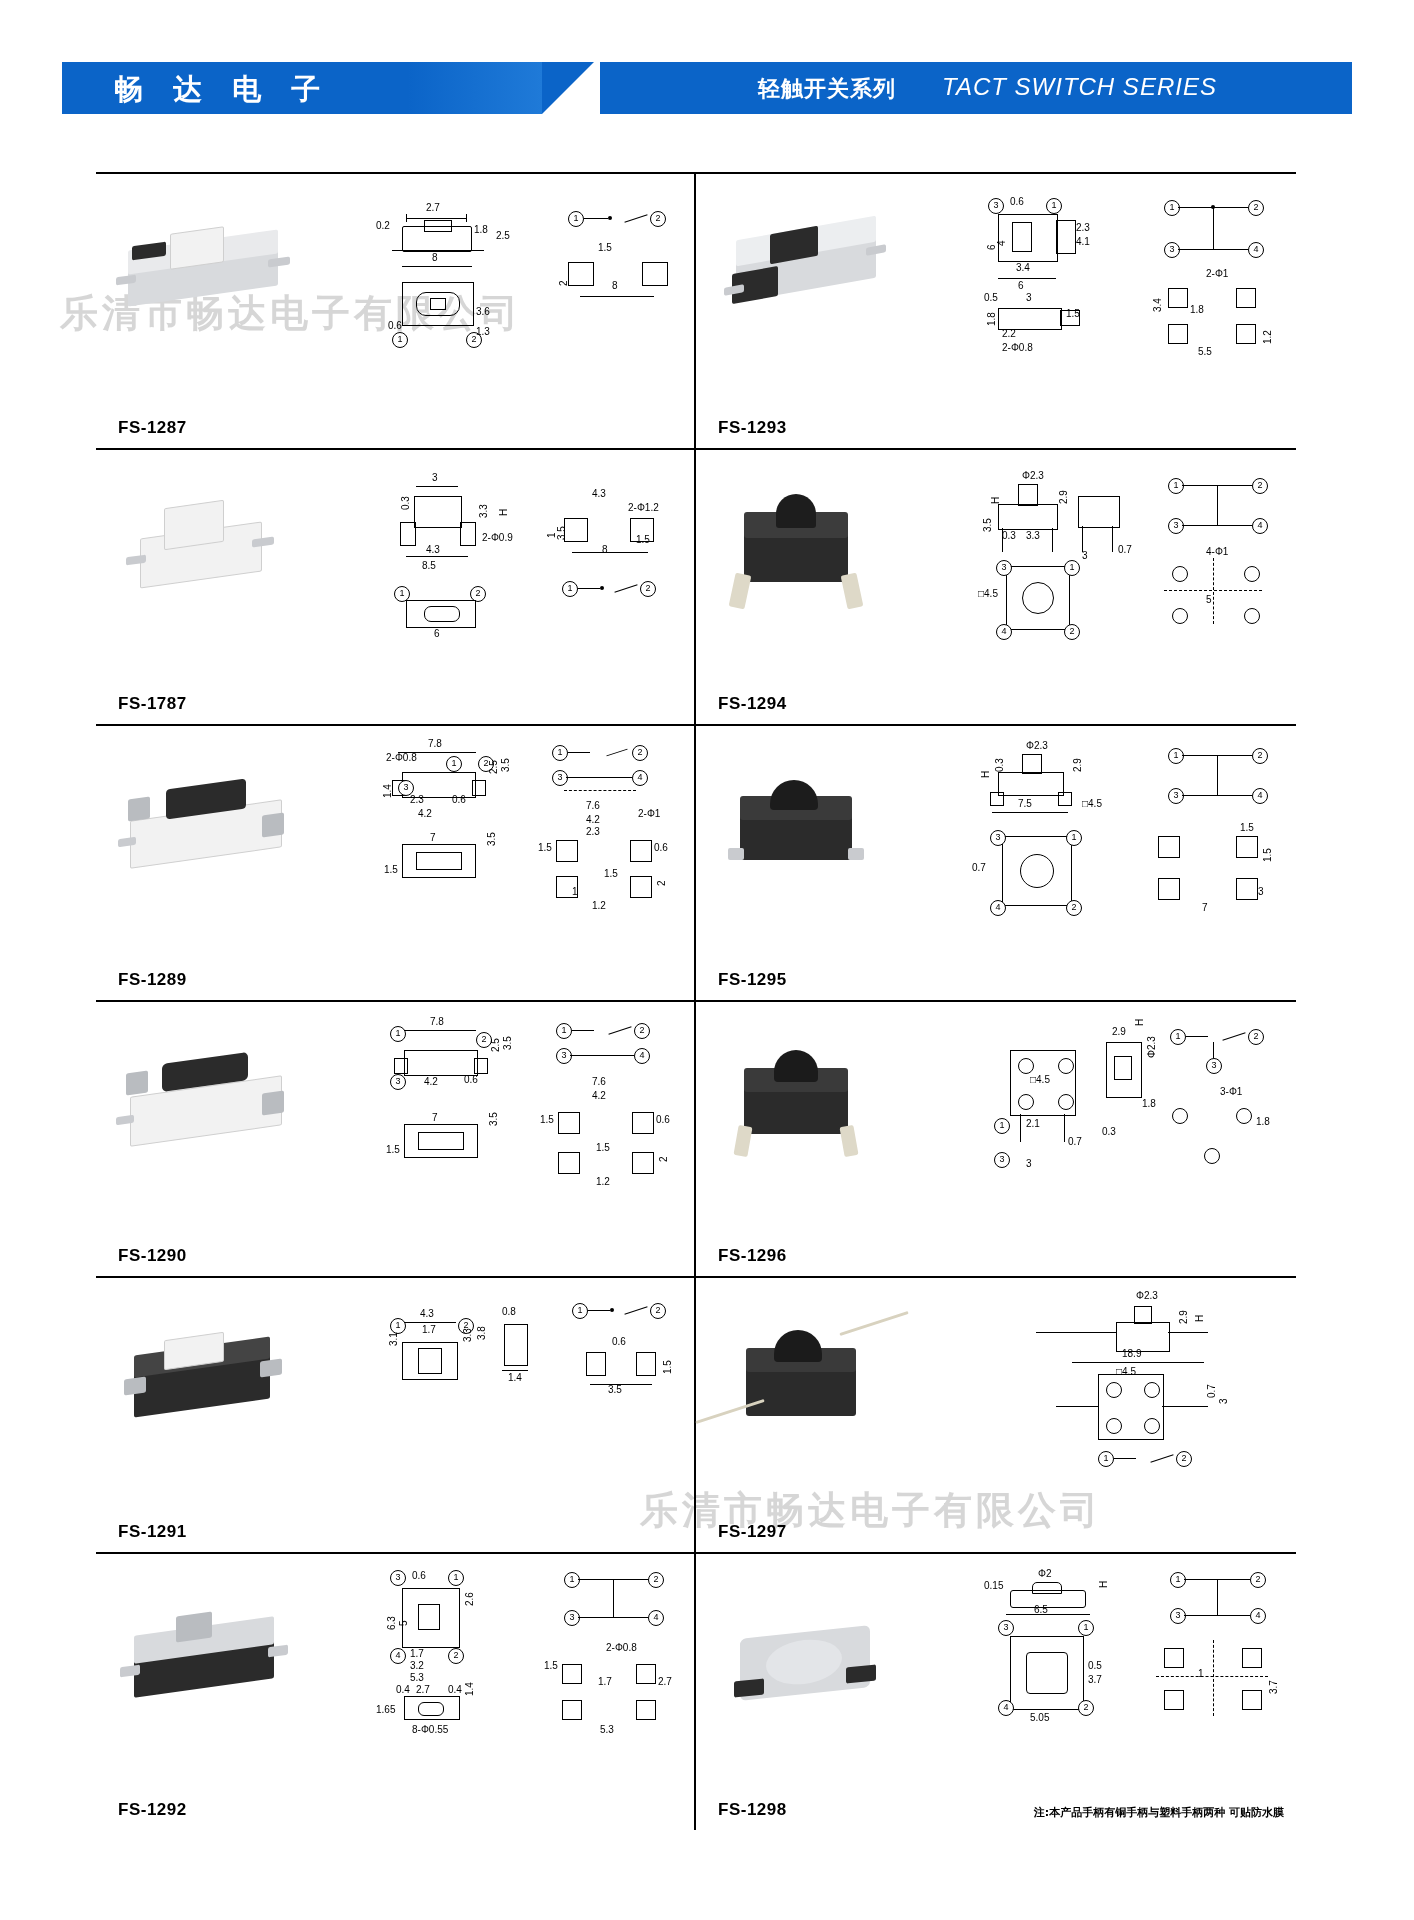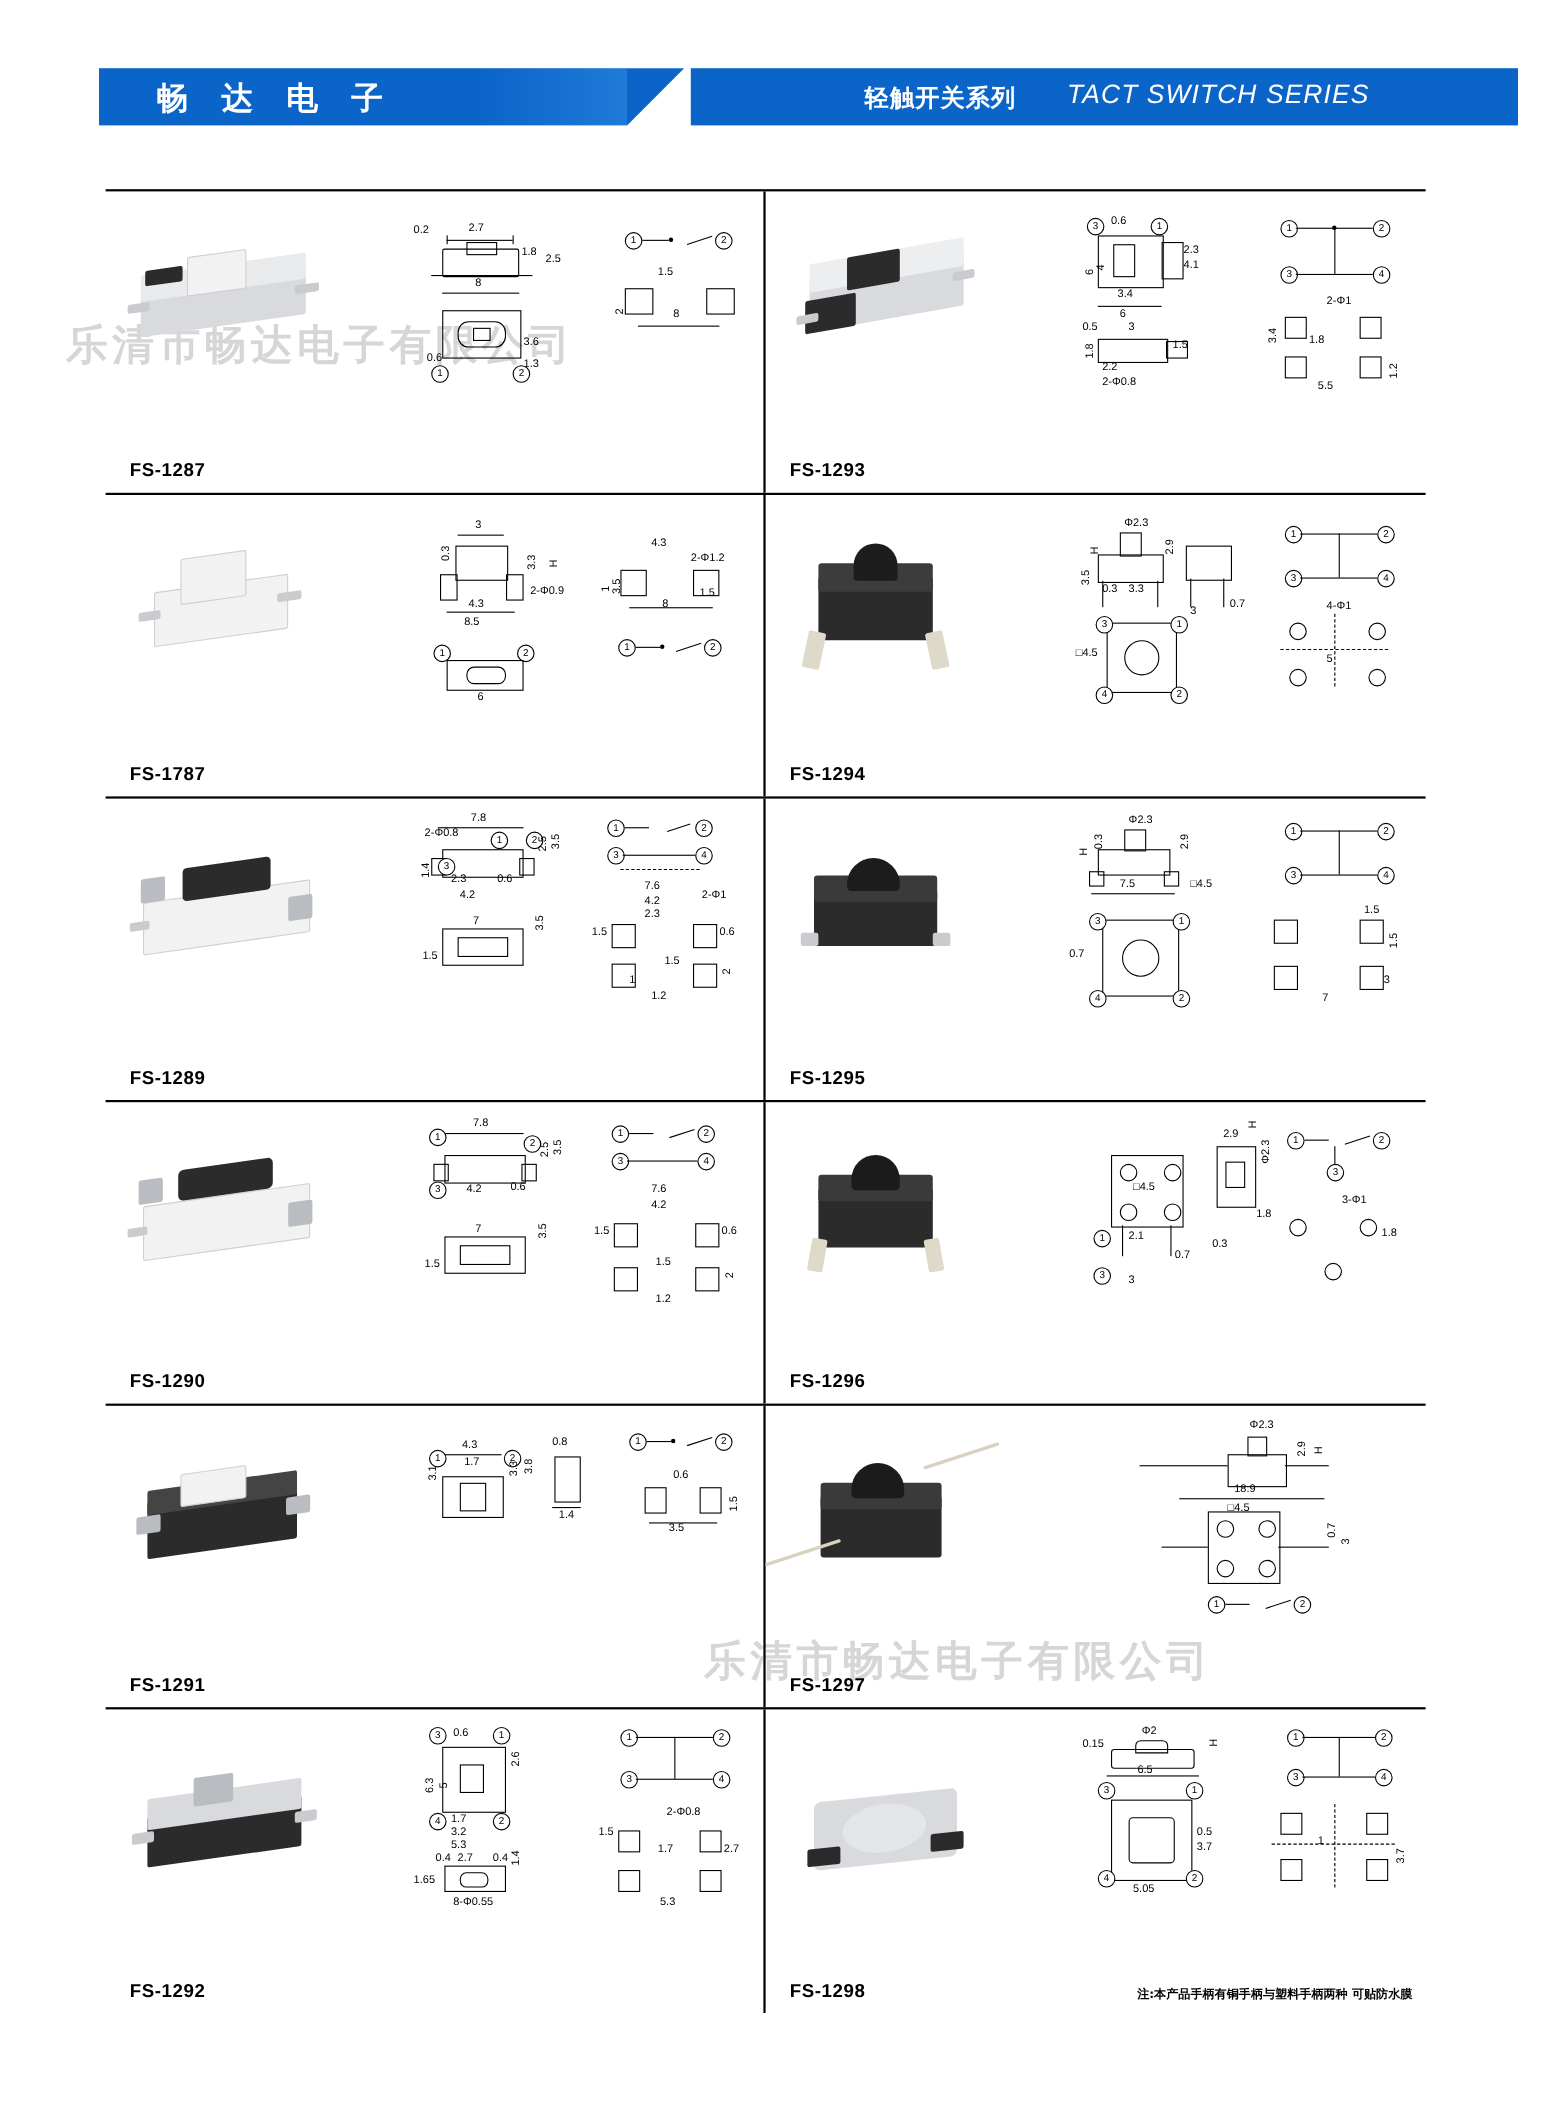--- a/index.html
+++ b/index.html
@@ -1,19 +1,19 @@
 <!DOCTYPE html>
 <html><head>
 <meta charset="utf-8">
 <style>
   html,body{margin:0;padding:0;background:#ffffff;}
   body{width:1414px;height:1920px;font-family:"Liberation Sans",sans-serif;color:#000;position:relative;overflow:hidden;}
 
   
-  .header{position:absolute;left:62px;top:62px;width:1290px;height:68px;margin-left:28px;}
+  .header{position:absolute;left:62px;top:62px;width:1290px;height:68px;}
   .hdr-left{position:absolute;left:0;top:0;width:480px;height:52px;background:#0b64c8;
             background:linear-gradient(90deg,#0b64c8 0%,#0b64c8 72%,#1f7ad8 100%);}
   .hdr-left:after{content:"";position:absolute;right:-52px;top:0;border-top:52px solid #0b64c8;border-right:52px solid transparent;}
   .hdr-left span{position:absolute;left:52px;top:8px;font-size:29px;font-weight:bold;color:#fff;letter-spacing:10px;font-family:"DejaVu Sans",sans-serif;}
   .hdr-right{position:absolute;left:538px;top:0;right:0;height:52px;background:#0b64c8;}
   .hdr-right .cn{position:absolute;left:158px;top:12px;font-size:22px;font-weight:bold;color:#fff;font-family:"DejaVu Sans",sans-serif;letter-spacing:1px;}
   .hdr-right .en{position:absolute;left:342px;top:11px;font-size:24px;color:#fff;font-style:italic;font-family:"Liberation Sans",sans-serif;letter-spacing:1px;}
 
   
   .grid{position:absolute;left:96px;top:172px;width:1200px;height:1660px;border-top:2px solid #000;}
@@ -83,21 +83,21 @@
         <div class="ph-body blk" style="left:22px;top:44px;width:34px;height:14px;transform:skewY(-8deg);"></div>
         <div class="ph-body pin" style="left:6px;top:76px;width:20px;height:8px;transform:skewY(-8deg);"></div>
         <div class="ph-body pin" style="left:158px;top:58px;width:22px;height:8px;transform:skewY(-8deg);"></div>
       </div>
       <div class="draw">
 
         <div class="ln hl" style="left:100px;top:34px;width:60px;"></div>
         <div class="ln vl" style="left:100px;top:30px;height:8px;"></div>
         <div class="ln vl" style="left:160px;top:30px;height:8px;"></div>
         <div class="dim" style="left:120px;top:18px;">2.7</div>
-        <div class="dim" style="left:70px;top:20px;">0.2</div>
+        <div class="dim" style="left:70px;top:36px;">0.2</div>
         <div class="rectb" style="left:96px;top:42px;width:68px;height:24px;border-radius:2px;"></div>
         <div class="rectb" style="left:118px;top:36px;width:26px;height:10px;"></div>
         <div class="ln hl" style="left:86px;top:66px;width:92px;"></div>
         <div class="dim" style="left:168px;top:40px;">1.8</div>
         <div class="dim" style="left:190px;top:46px;">2.5</div>
         <div class="dim" style="left:126px;top:68px;">8</div>
         <div class="ln hl" style="left:96px;top:82px;width:70px;"></div>
 
         <div class="rectb" style="left:96px;top:98px;width:70px;height:42px;"></div>
         <div class="rect" style="left:110px;top:108px;width:42px;height:22px;border-radius:10px;"></div>

